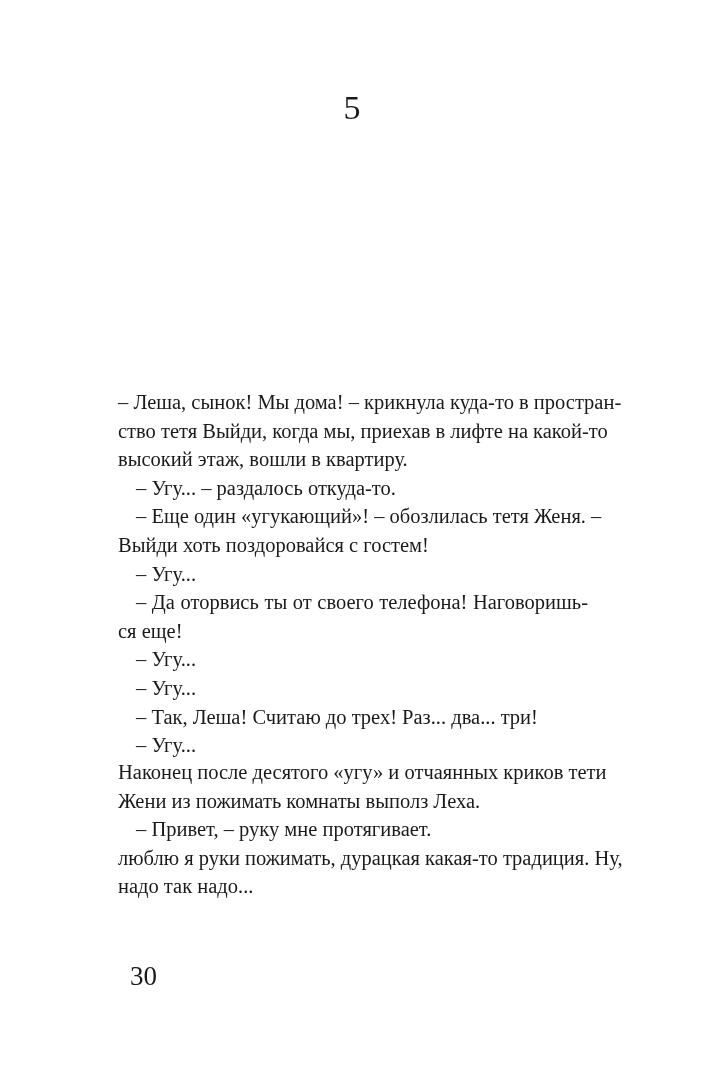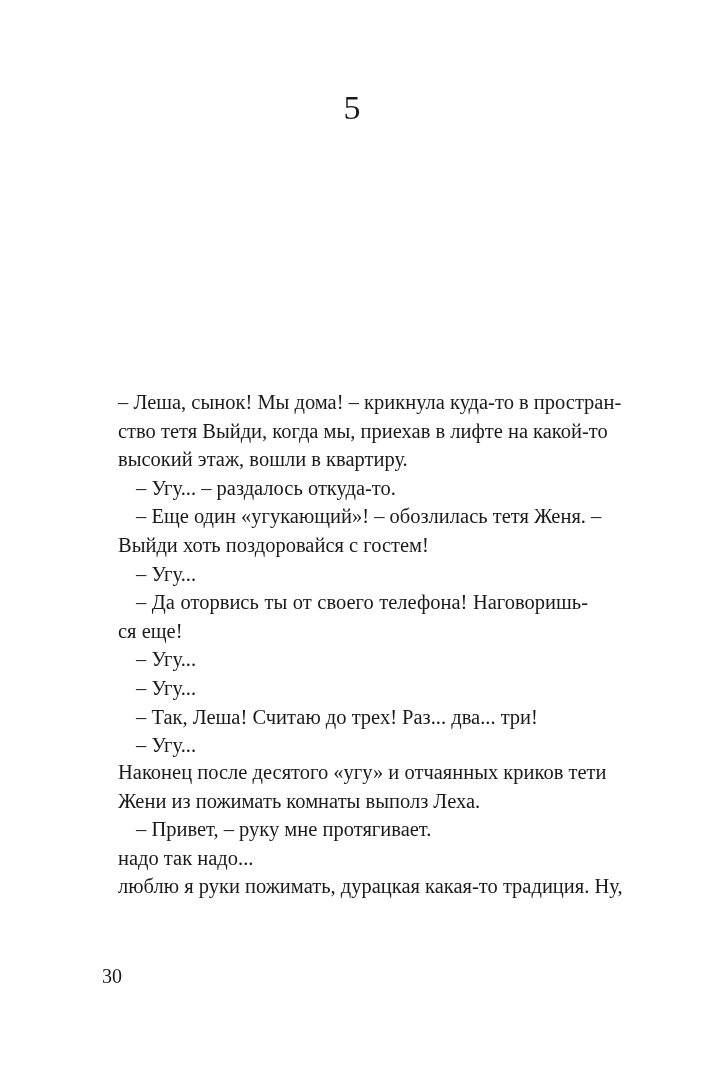--- a/index.html
+++ b/index.html
@@ -42,22 +42,22 @@
     }
     .line.last {
       text-align-last: left;
     }
     .line.indent {
       padding-left: 18px;
     }
     .page-number {
       position: absolute;
       top: 964px;
-      left: 102px;
-      font-size: 20px;
+      left: 130px;
+      font-size: 27px;
       line-height: 24px;
     }
   </style>
 </head>
 <body>
 
 <div>
 
   <div class="chapter-number">5</div>
 
@@ -74,19 +74,19 @@
     <span class="line last indent">– Угу...</span>
     <span class="line last indent">– Угу...</span>
     <span class="line last indent">– Так, Леша! Считаю до трех! Раз... два... три!</span>
     <span class="line last indent">– Угу...</span>
   </div>
 
   <div class="text-block block-2">
     <span class="line">Наконец после десятого «угу» и отчаянных криков тети</span>
     <span class="line last">Жени из пожимать комнаты выполз Леха.</span>
     <span class="line last indent">– Привет, – руку мне протягивает.</span>
+    <span class="line">люблю я руки пожимать, дурацкая какая-то традиция. Ну,</span>
     <span class="line last">надо так надо...</span>
-    <span class="line">люблю я руки пожимать, дурацкая какая-то традиция. Ну,</span>
   </div>
 
   <div class="page-number">30</div>
 
 </div>
 
 </body></html>

